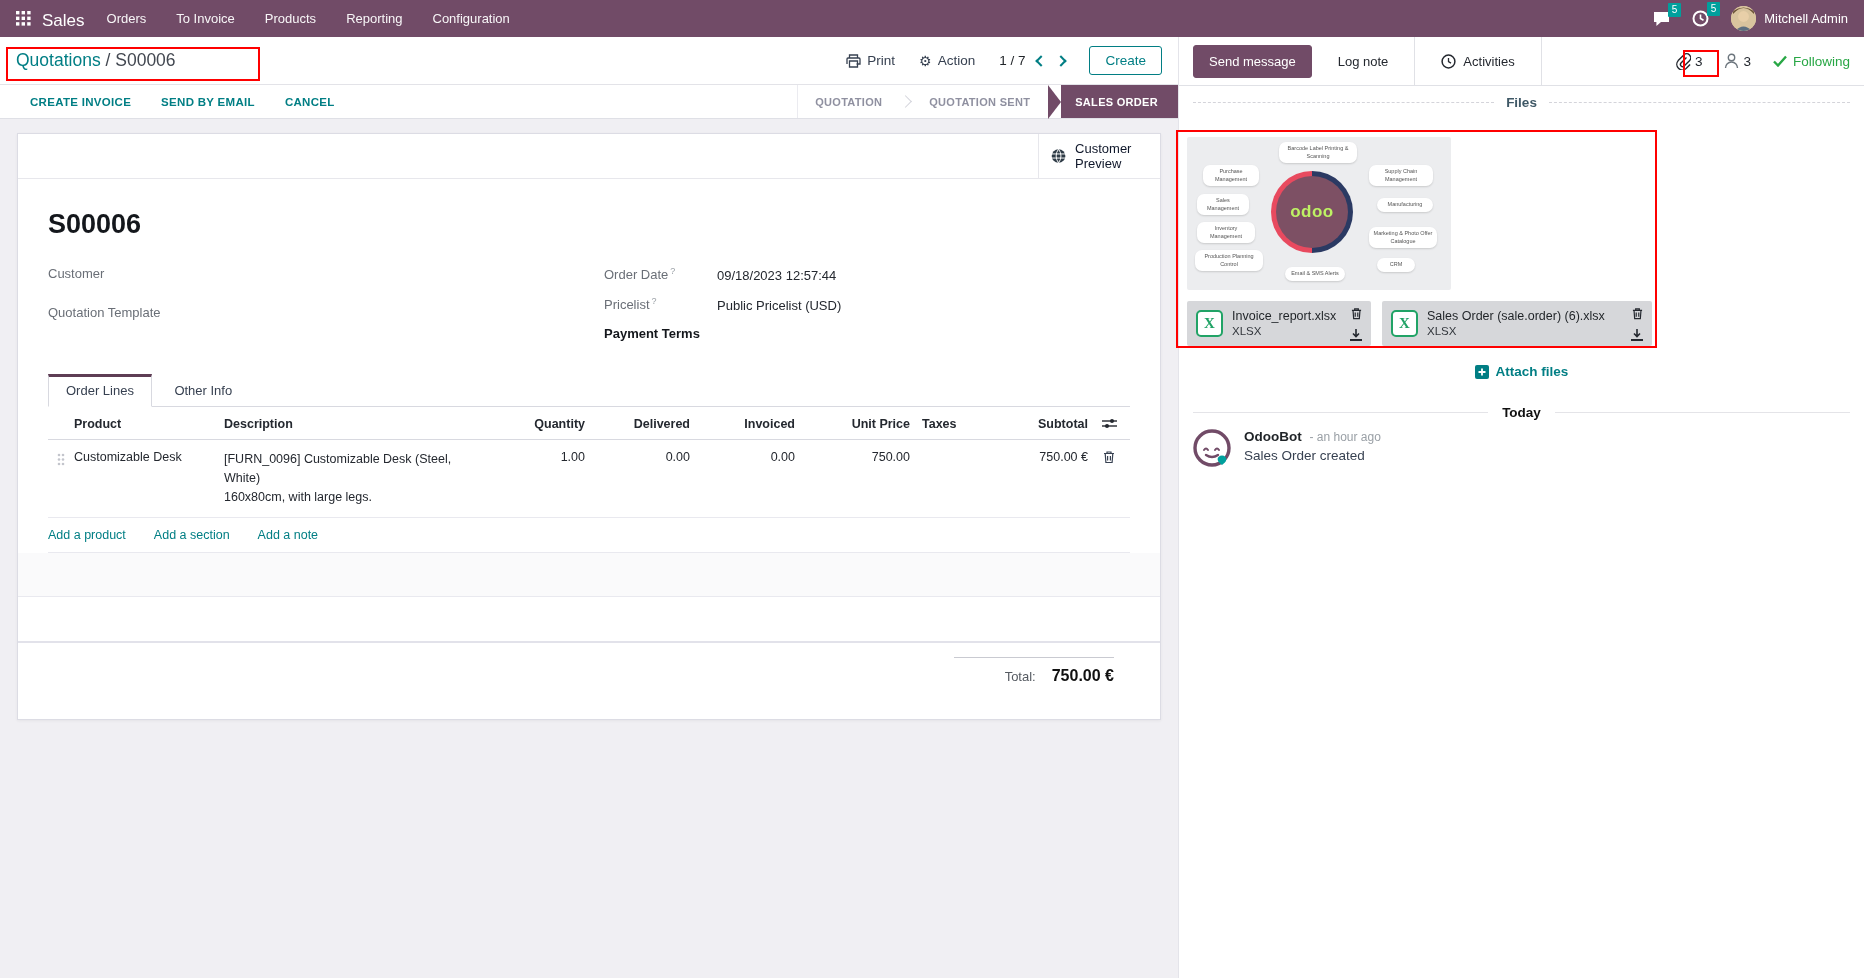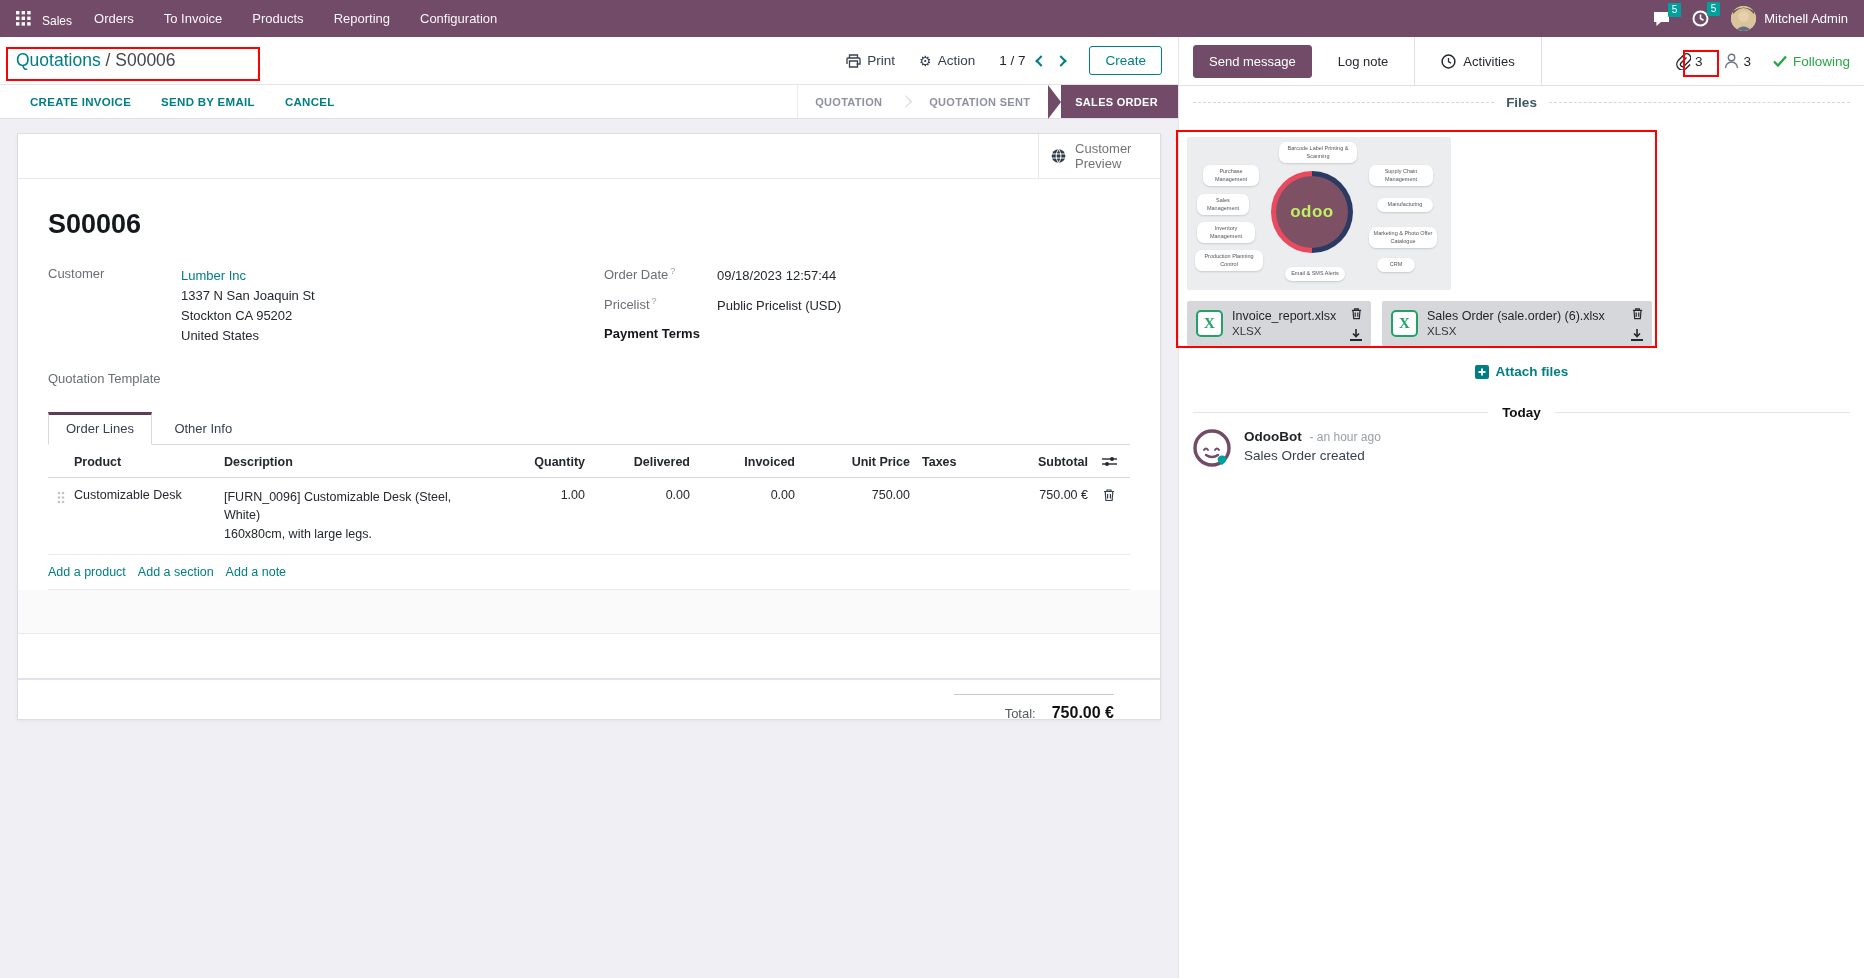--- a/index.html
+++ b/index.html
@@ -9,21 +9,21 @@
   *{box-sizing:border-box}
   body{margin:0;background:#fff}
   #app{position:relative;width:1864px;height:978px;overflow:hidden;
        font-family:"Liberation Sans",sans-serif;color:#24282f;background:#fff}
   svg{display:block}
 
   
   .topbar{position:absolute;left:0;top:0;width:1864px;height:37px;background:var(--brand);
           display:flex;align-items:center;padding:0 16px;color:#fff}
   .apps-btn{display:flex;align-items:center;cursor:pointer}
-  .app-name{font-size:12px;margin:4px 22px 0 11px;cursor:pointer}
+  .app-name{font-size:17px;margin:4px 22px 0 11px;cursor:pointer}
   .menu{display:flex;gap:30px;font-size:13px}
   .menu span{cursor:pointer;opacity:.95}
   .tb-right{margin-left:auto;display:flex;align-items:center;gap:22px}
   .icon-wrap{position:relative;cursor:pointer}
   .ibadge{position:absolute;top:-8px;right:-11px;background:var(--badge);color:#fff;
           font-size:10px;line-height:14px;padding:0 4px;border-radius:1px}
   .userbox{display:flex;align-items:center;gap:8px;font-size:13px;cursor:pointer}
   .avatar{width:25px;height:25px;border-radius:50%;background:#dcc7a4;overflow:hidden}
 
   
@@ -56,21 +56,21 @@
   .stage.active::before{content:"";position:absolute;left:-13px;top:0;width:0;height:0;
         border-top:17px solid transparent;border-bottom:17px solid transparent;
         border-left:13px solid var(--brand)}
 
   
   .content{position:absolute;left:0;top:119px;width:1178px;height:859px;background:#f0eff3}
   .sheet{position:absolute;left:17px;top:14px;width:1144px;height:587px;background:#fff;
          border:1px solid #dcdce4;box-shadow:0 1px 3px rgba(0,0,0,.05)}
   .sheet-head{height:45px;border-bottom:1px solid #e7e7ec;position:relative}
   .cust-preview{position:absolute;right:0;top:0;height:100%;width:122px;border-left:1px solid #e7e7ec;
-                display:flex;align-items:center;gap:9px;padding:0 12px;font-size:13px;color:#737373;cursor:pointer}
+                display:flex;align-items:center;gap:9px;padding:0 12px;font-size:13px;color:#0f172a;cursor:pointer}
   .sheet-body{padding:26px 30px 0}
   .rec-name{font-size:27px;font-weight:bold;color:#14171c;margin:4px 0 26px}
   .info{display:flex}
   .info-left{width:556px}
   .irow{display:flex;margin-bottom:3px;font-size:13px}
   .ilabel{width:133px;color:#6a6f77;flex:none}
   .ilabel.bold{color:#14171c;font-weight:bold}
   .ival{color:#24282f;line-height:1.55}
   .link{color:var(--accent);cursor:pointer}
   .help-sup{color:#9aa0a6;font-size:9px;vertical-align:super;margin-left:2px}
@@ -86,21 +86,21 @@
 
   
   .tgrid{display:grid;grid-template-columns:26px 150px 1fr 95px 105px 105px 115px 78px 100px 42px;align-items:start}
   .thead{border-bottom:1px solid #d8d9e0;padding:10px 0 8px;font-weight:bold;font-size:12.5px;color:#24282f}
   .trow{border-bottom:1px solid #e9e9ef;padding:10px 0;font-size:12.5px;color:#24282f}
   .tr-right{text-align:right}
   .desc div{line-height:1.5}
   .hicon{display:flex;justify-content:center;cursor:pointer}
   .draghandle{display:flex;justify-content:center;padding-top:3px;cursor:grab}
   .rowtrash{display:flex;justify-content:center;cursor:pointer}
-  .links-row{display:flex;gap:12px;padding:10px 0;border-bottom:1px solid #e9e9ef;font-size:12.5px}
+  .links-row{display:flex;gap:28px;padding:10px 0;border-bottom:1px solid #e9e9ef;font-size:12.5px}
   .stripe{height:44px;background:#fafafb;border-bottom:1px solid #e9e9ef}
   .whitegap{height:46px;border-bottom:2px solid #e2e2ea;margin:0 -30px;padding:0 30px}
   .stripe{margin:0 -30px}
   .total-wrap{display:flex;justify-content:flex-end;margin:14px 16px 0 0}
   .total-box{width:160px;border-top:1px solid #c9cad1;padding-top:9px;display:flex;
              justify-content:flex-end;align-items:baseline;gap:16px}
   .total-label{font-size:13px;color:#555a61}
   .total-value{font-size:16px;font-weight:bold;color:#111}
 
   
@@ -273,26 +273,20 @@
         </div>
       </div>
 
       <div class="sheet-body">
         <div class="rec-name">S00006</div>
 
         <div class="info">
           <div class="info-left">
             <div class="irow">
               <span class="ilabel">Customer</span>
-              <div class="ival">
-                <div class="link">Lumber Inc</div>
-                <div>1337 N San Joaquin St</div>
-                <div>Stockton CA 95202</div>
-                <div>United States</div>
-              </div>
             </div>
             <div class="irow qtpl">
               <span class="ilabel">Quotation Template</span>
               <span class="ival"></span>
             </div>
           </div>
           <div class="info-right">
             <div class="irow">
               <span class="ilabel"><span>Order Date</span><span class="help-sup">?</span></span>
               <span class="ival">09/18/2023 12:57:44</span>

